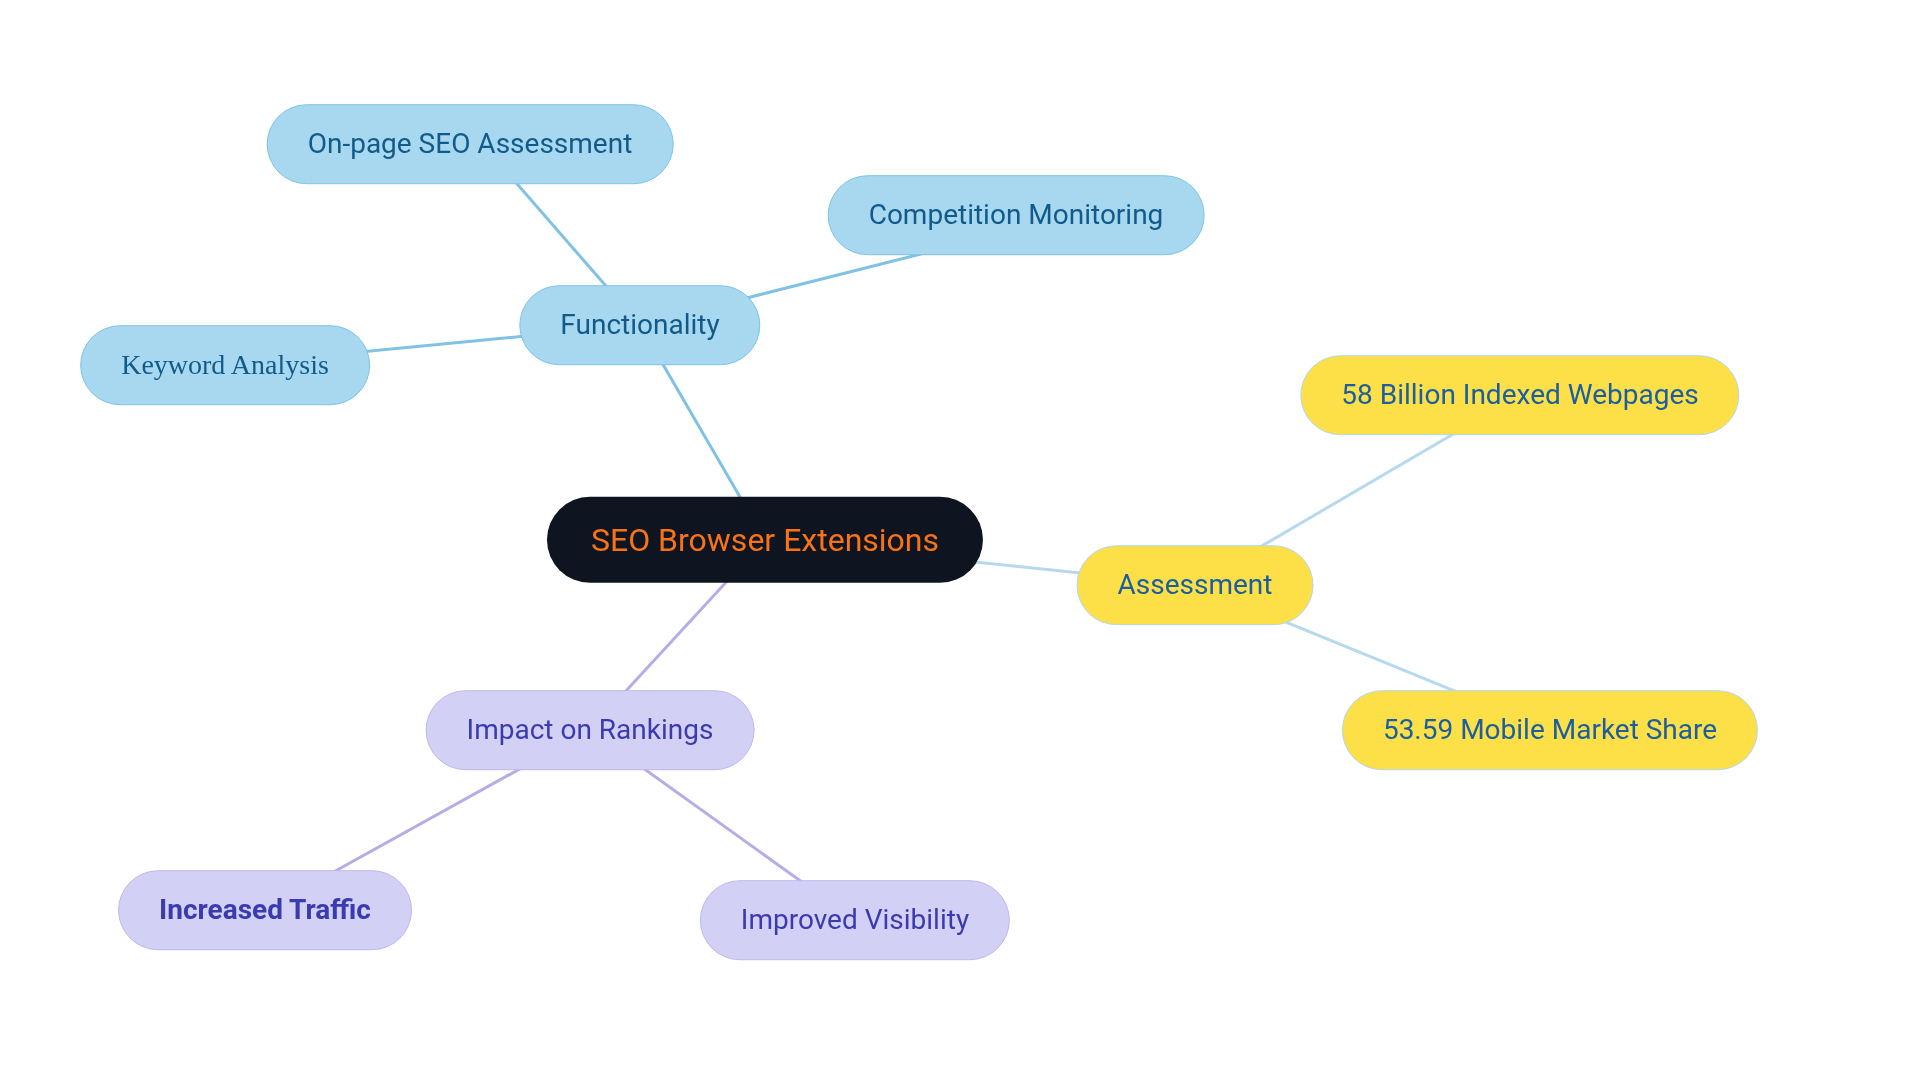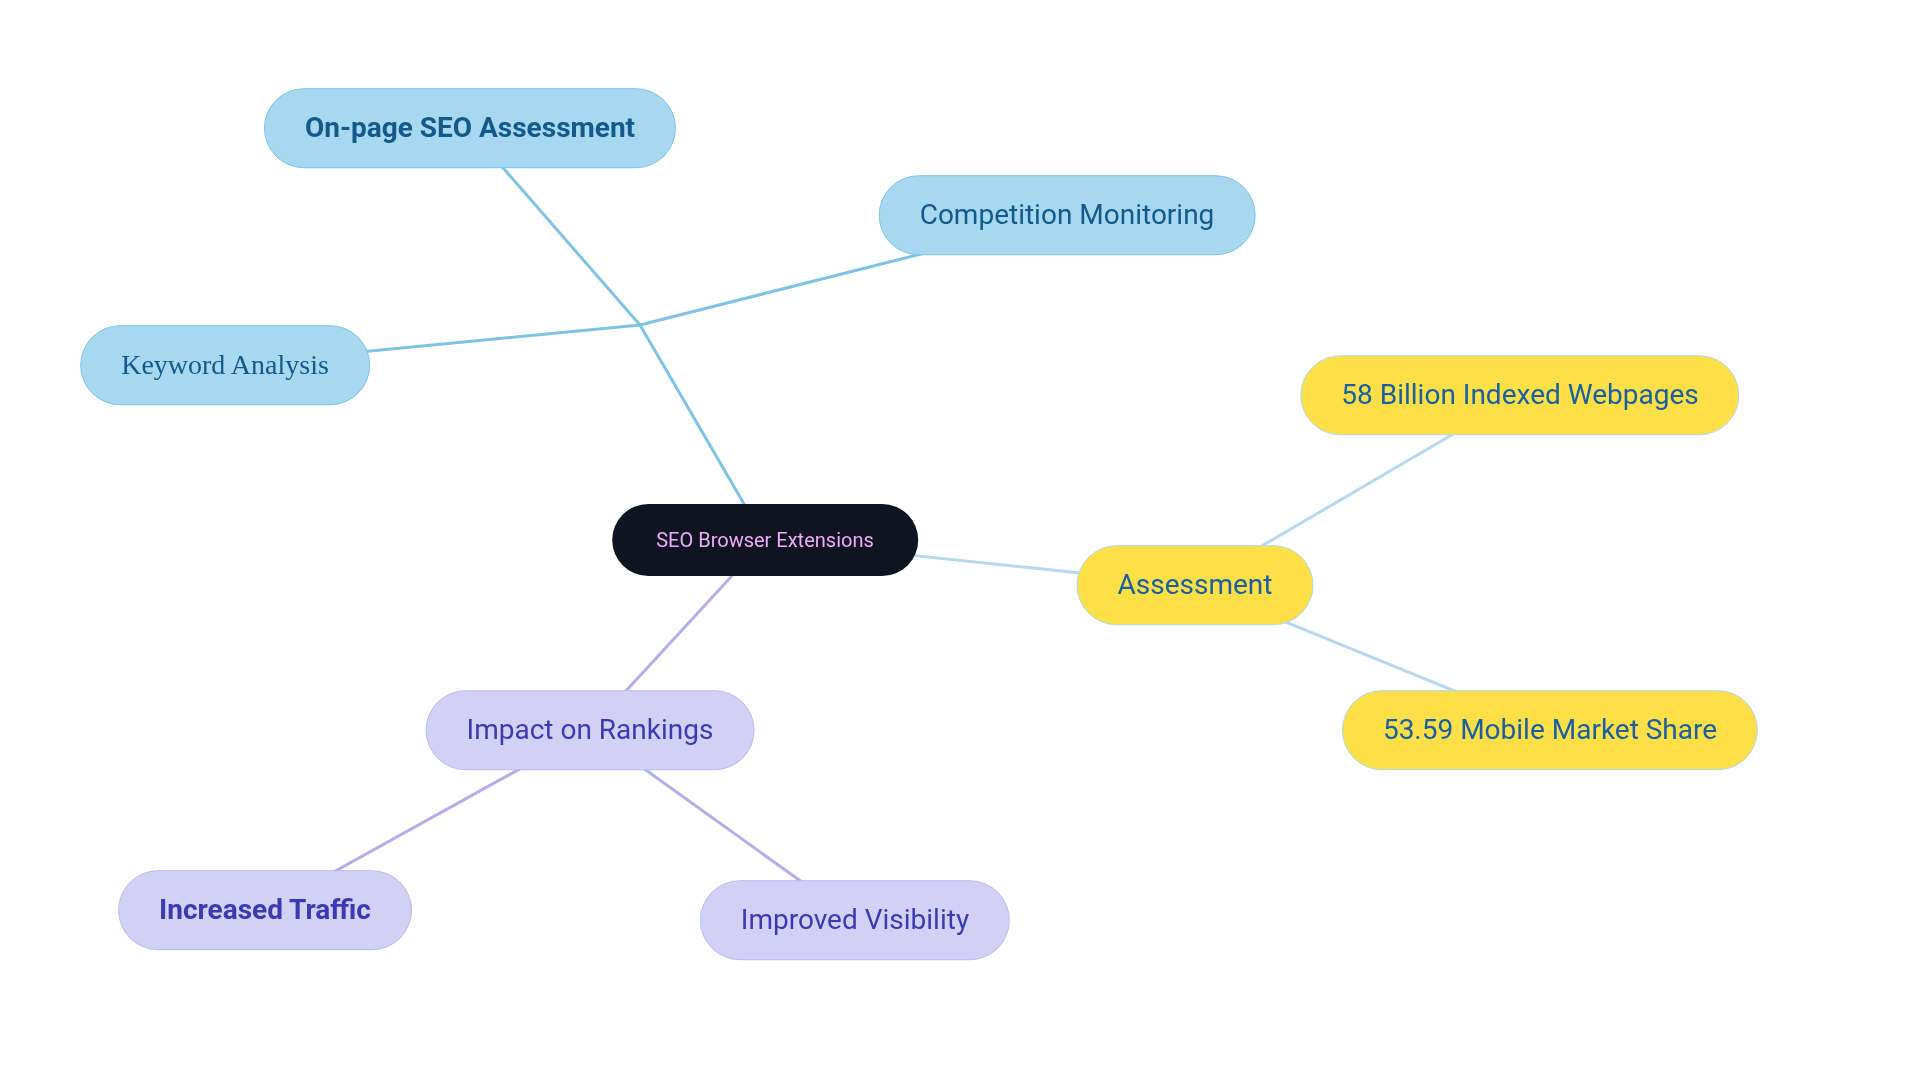--- a/index.html
+++ b/index.html
@@ -31,22 +31,22 @@
     font-size: 28px;
     line-height: 1.2;
     white-space: nowrap;
     display: flex;
     align-items: center;
     justify-content: center;
     transform: translate(-50%, -50%);
   }
   .node-root {
     background: #0e1520;
-    color: #f0abfc;
-    font-size: 20px;
+    color: #f97316;
+    font-size: 32px;
     padding: 24px 44px;
   }
   .node-blue-mid {
     background: #a7d8f0;
     color: #125a8a;
     border: 1px solid #7cc3e6;
   }
   .node-blue-light {
     background: #fde047;
     color: #1b5fa0;
@@ -75,23 +75,24 @@
       <line x1="640" y1="325" x2="225" y2="365" stroke="#7fc2e3" stroke-width="3"></line>
       <line x1="640" y1="325" x2="1075" y2="215" stroke="#7fc2e3" stroke-width="3"></line>
       <line x1="1195" y1="585" x2="1520" y2="395" stroke="#b7d9ee" stroke-width="3"></line>
       <line x1="1195" y1="585" x2="1550" y2="730" stroke="#b7d9ee" stroke-width="3"></line>
       <line x1="590" y1="730" x2="265" y2="910" stroke="#b3aee6" stroke-width="3"></line>
       <line x1="590" y1="730" x2="855" y2="920" stroke="#b3aee6" stroke-width="3"></line>
     </svg>
 
   <div class="node node-root" style="left: 765px; top: 540px;">SEO Browser Extensions</div>
 
-  <div class="node node-blue-mid" style="left: 470px; top: 128px; font-weight: bold;">On-page SEO Assessment</div>
+  <div class="node node-blue-mid" style="left: 640px; top: 325px;">Functionality</div>
+  <div class="node node-blue-mid" style="left: 470px; top: 144px;">On-page SEO Assessment</div>
   <div class="node node-blue-mid" style="left: 225px; top: 365px; font-family: Liberation Serif, serif;">Keyword Analysis</div>
-  <div class="node node-blue-mid" style="left: 1067px; top: 215px;">Competition Monitoring</div>
+  <div class="node node-blue-mid" style="left: 1016px; top: 215px;">Competition Monitoring</div>
 
   <div class="node node-blue-light" style="left: 1195px; top: 585px;">Assessment</div>
   <div class="node node-blue-light" style="left: 1520px; top: 395px;">58 Billion Indexed Webpages</div>
   <div class="node node-blue-light" style="left: 1550px; top: 730px;">53.59 Mobile Market Share</div>
 
   <div class="node node-purple-mid" style="left: 590px; top: 730px;">Impact on Rankings</div>
   <div class="node node-purple-light" style="left: 265px; top: 910px; font-weight: bold;">Increased Traffic</div>
   <div class="node node-purple-light" style="left: 855px; top: 920px;">Improved Visibility</div>
 </div>
 

